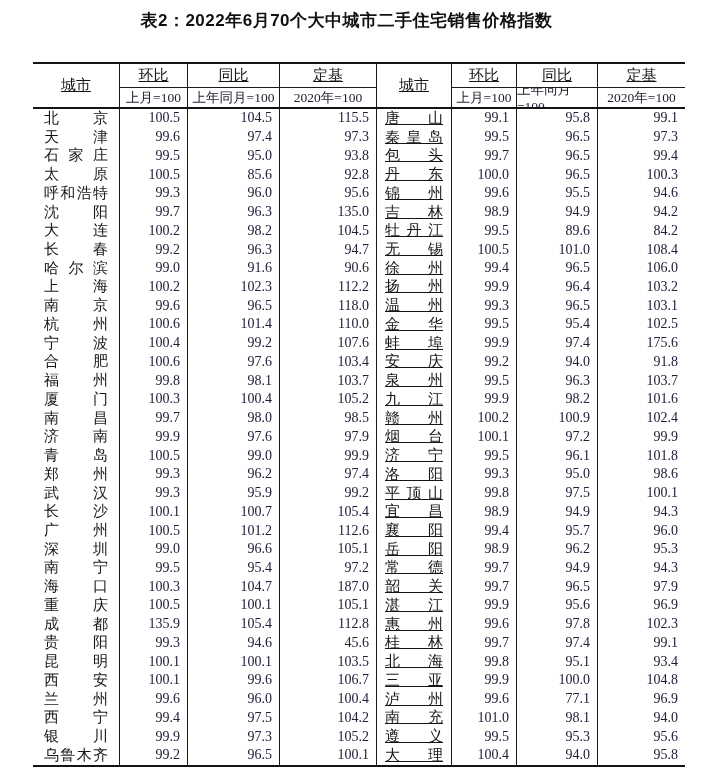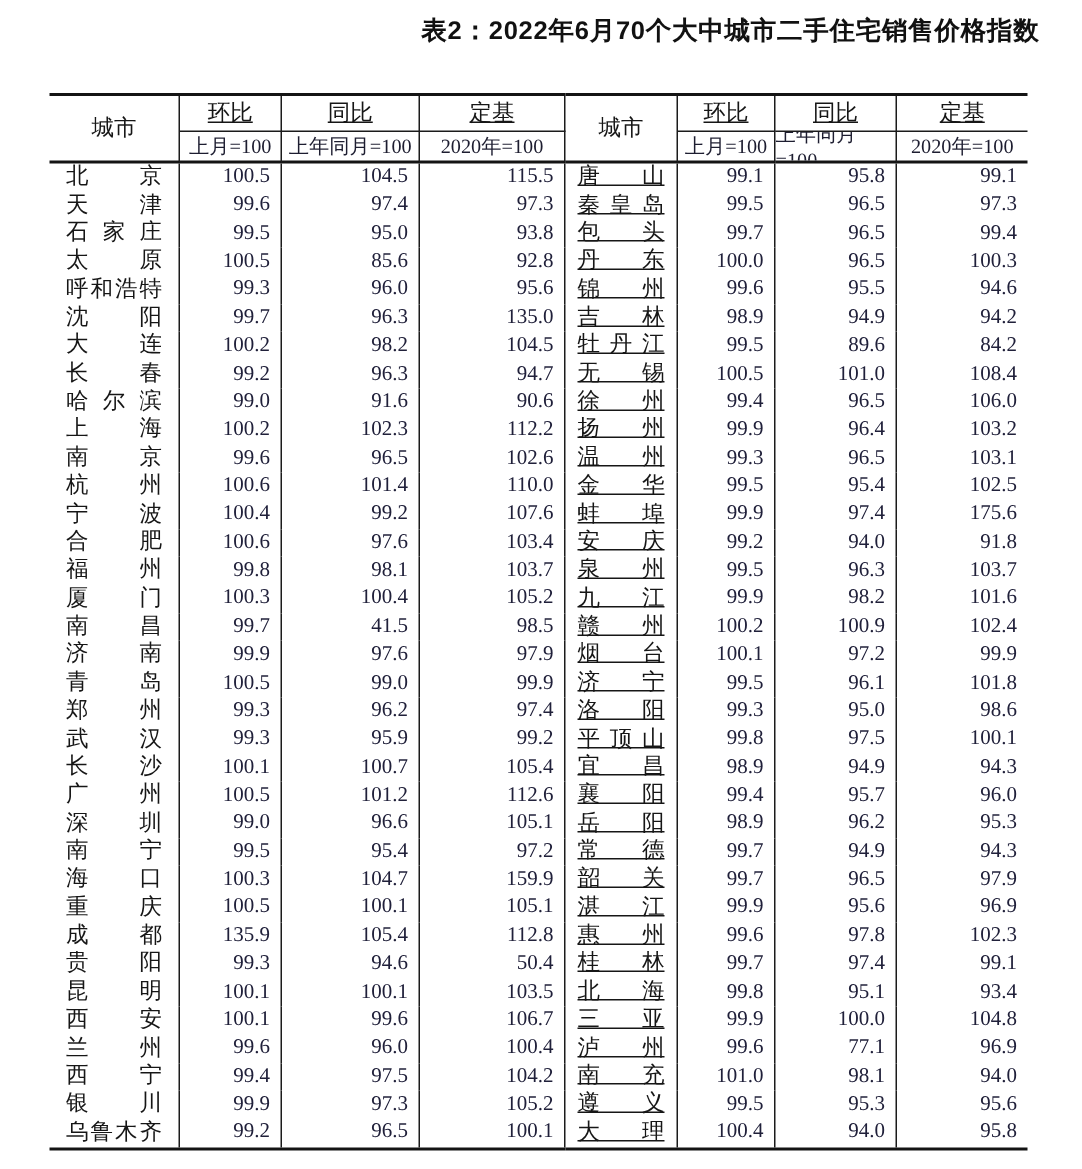--- a/index.html
+++ b/index.html
@@ -1,30 +1,30 @@
 <!DOCTYPE html>
 <html><head>
 <meta charset="utf-8">
 <style>
   * { box-sizing: border-box; margin: 0; padding: 0; }
   html, body { width: 721px; height: 779px; background: #ffffff; position: relative;
     font-family: "Liberation Serif", "DejaVu Serif", serif; }
-  .title { position: absolute; top: 9px; left: 0; width: 693px; text-align: right;
+  .title { position: absolute; top: 9px; left: 0; width: 693px; text-align: center;
     font-size: 17px; font-weight: bold; color: #111111;
     font-family: "Liberation Sans", "DejaVu Sans", sans-serif; letter-spacing: 0.5px; }
   .table-wrap { position: absolute; left: 33px; top: 62px; display: flex; }
   .half { display: grid; grid-template-rows: 24px 21px; grid-auto-rows: 18.74px;
     border-top: 2.2px solid #141414; border-bottom: 2.2px solid #141414; }
   .half-left  { grid-template-columns: 87px 68px 92px 97px; }
   .half-right { grid-template-columns: 75px 65px 81px 87px; }
   .th, .td { border-right: 1.5px solid #1b1b1b; overflow: hidden; }
   .half-right .c4 { border-right: none; }
   .th { display: flex; align-items: center; justify-content: center;
     font-size: 15px; color: #161616; }
-  .th.city { grid-row: 1 / 3; border-bottom: 2.2px solid #141414; }
+  .th.city { grid-row: 1 / 3; border-bottom: 2.2px solid #141414; text-decoration: underline; }
   .th.top { border-bottom: 1.1px solid #1b1b1b; text-decoration: underline; }
   .th.sub { font-size: 13.5px; border-bottom: 2.2px solid #141414; color: #1d1d30; }
   .td { display: flex; align-items: center; }
   .td.num { justify-content: flex-end; padding-right: 7px; font-size: 14px; color: #20203a; }
   .city-td { justify-content: center; }
   .city-name { width: 64px; text-align: justify; text-align-last: justify;
     font-size: 15px; line-height: 15px; color: #161616; }
   .half-right .city-name { width: 58px; text-decoration: underline; }
 </style>
 </head>
@@ -100,21 +100,21 @@
         <div class="city-name">上海</div>
       </div>
       <div class="td num c2">100.2</div>
       <div class="td num c3">102.3</div>
       <div class="td num c4">112.2</div>
       <div class="td city-td c1">
         <div class="city-name">南京</div>
       </div>
       <div class="td num c2">99.6</div>
       <div class="td num c3">96.5</div>
-      <div class="td num c4">102.6</div>
+      <div class="td num c4">118.0</div>
       <div class="td city-td c1">
         <div class="city-name">杭州</div>
       </div>
       <div class="td num c2">100.6</div>
       <div class="td num c3">101.4</div>
       <div class="td num c4">110.0</div>
       <div class="td city-td c1">
         <div class="city-name">宁波</div>
       </div>
       <div class="td num c2">100.4</div>
@@ -135,21 +135,21 @@
       <div class="td city-td c1">
         <div class="city-name">厦门</div>
       </div>
       <div class="td num c2">100.3</div>
       <div class="td num c3">100.4</div>
       <div class="td num c4">105.2</div>
       <div class="td city-td c1">
         <div class="city-name">南昌</div>
       </div>
       <div class="td num c2">99.7</div>
-      <div class="td num c3">41.5</div>
+      <div class="td num c3">98.0</div>
       <div class="td num c4">98.5</div>
       <div class="td city-td c1">
         <div class="city-name">济南</div>
       </div>
       <div class="td num c2">99.9</div>
       <div class="td num c3">97.6</div>
       <div class="td num c4">97.9</div>
       <div class="td city-td c1">
         <div class="city-name">青岛</div>
       </div>
@@ -190,39 +190,39 @@
         <div class="city-name">南宁</div>
       </div>
       <div class="td num c2">99.5</div>
       <div class="td num c3">95.4</div>
       <div class="td num c4">97.2</div>
       <div class="td city-td c1">
         <div class="city-name">海口</div>
       </div>
       <div class="td num c2">100.3</div>
       <div class="td num c3">104.7</div>
-      <div class="td num c4">159.9</div>
+      <div class="td num c4">187.0</div>
       <div class="td city-td c1">
         <div class="city-name">重庆</div>
       </div>
       <div class="td num c2">100.5</div>
       <div class="td num c3">100.1</div>
       <div class="td num c4">105.1</div>
       <div class="td city-td c1">
         <div class="city-name">成都</div>
       </div>
       <div class="td num c2">135.9</div>
       <div class="td num c3">105.4</div>
       <div class="td num c4">112.8</div>
       <div class="td city-td c1">
         <div class="city-name">贵阳</div>
       </div>
       <div class="td num c2">99.3</div>
       <div class="td num c3">94.6</div>
-      <div class="td num c4">50.4</div>
+      <div class="td num c4">45.6</div>
       <div class="td city-td c1">
         <div class="city-name">昆明</div>
       </div>
       <div class="td num c2">100.1</div>
       <div class="td num c3">100.1</div>
       <div class="td num c4">103.5</div>
       <div class="td city-td c1">
         <div class="city-name">西安</div>
       </div>
       <div class="td num c2">100.1</div>

